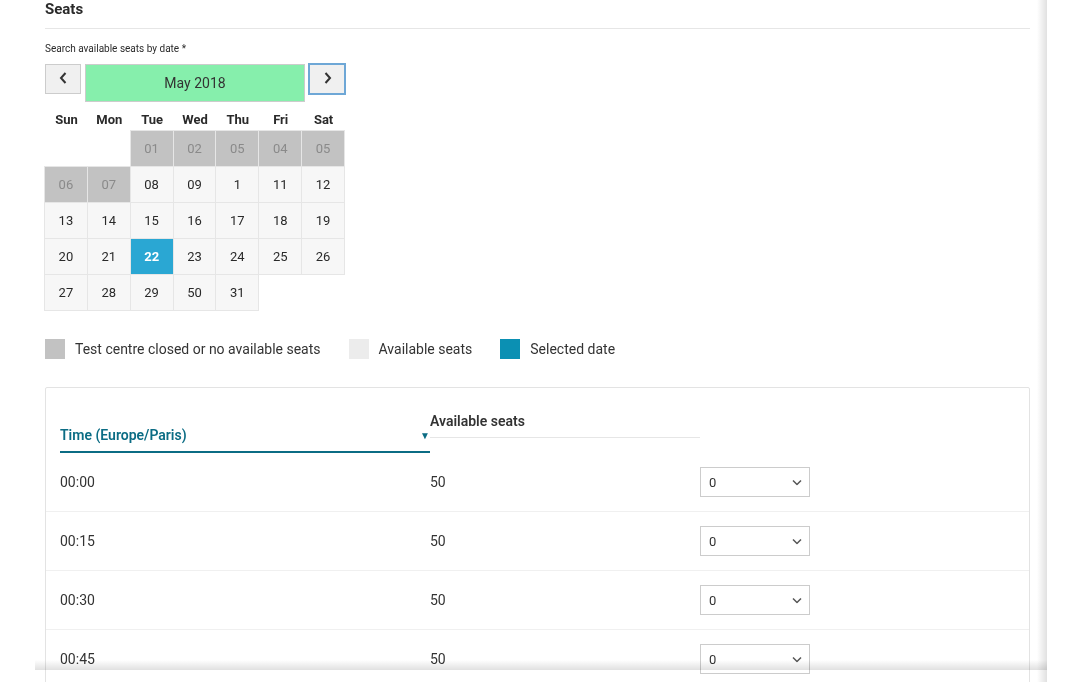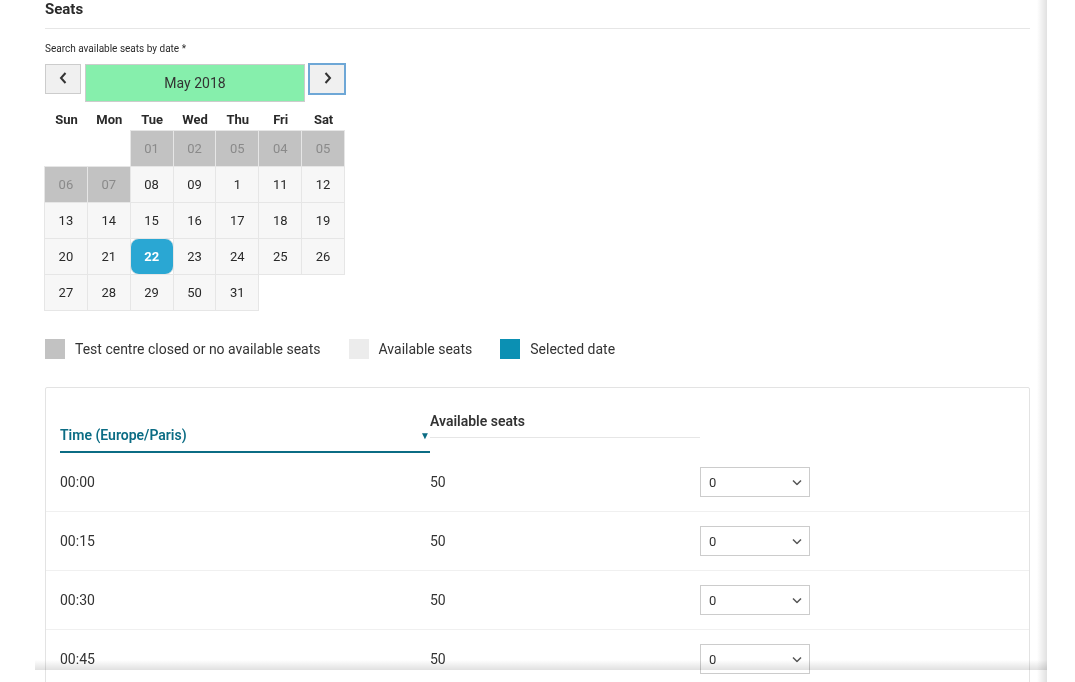--- a/index.html
+++ b/index.html
@@ -117,21 +117,20 @@
     cursor: default;
   }
   .cal-cell.closed {
     background: #c2c2c2;
     color: #8a8a8a;
   }
   .cal-cell.selected {
     background: #2aa7d3;
     color: #fff;
     font-weight: 700;
-    border-radius: 9px;
   }
   
   .legend {
     display: flex;
     align-items: center;
     gap: 28px;
     margin-top: 28px;
     margin-bottom: 28px;
     font-size: 14px;
     color: #333;

